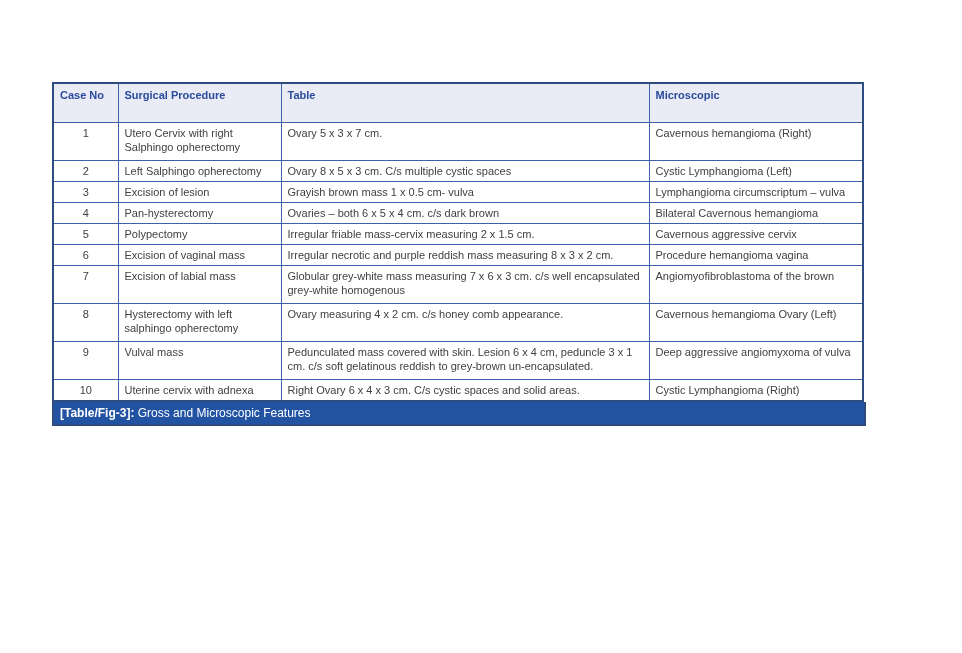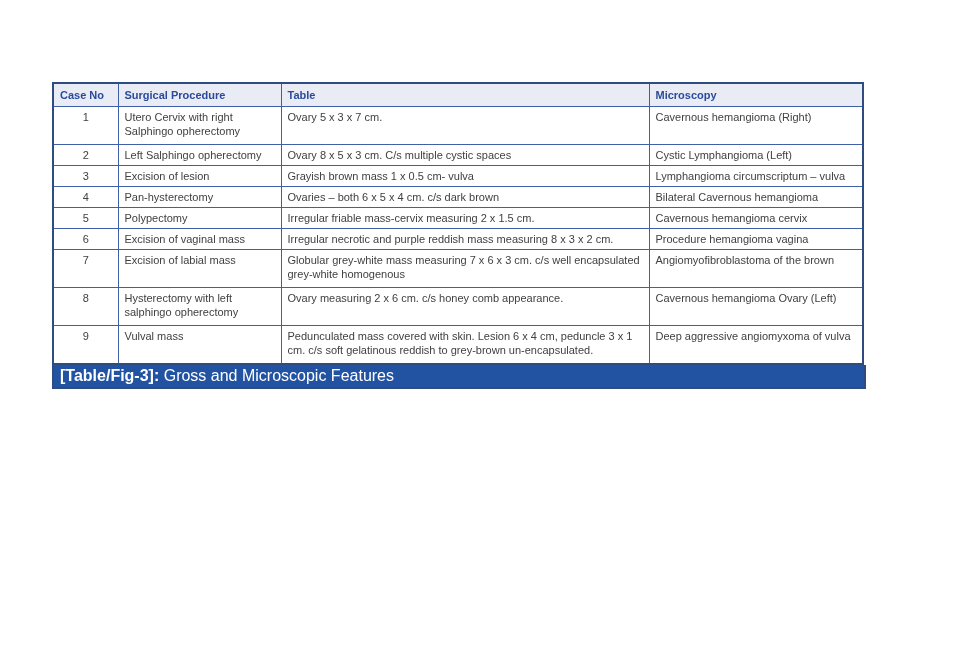--- a/index.html
+++ b/index.html
@@ -38,39 +38,39 @@
     padding: 3px 6px 3px 6px;
     vertical-align: top;
     overflow: hidden;
   }
   table.data-table th {
     background: #e9ebf5;
     color: #2a4b9c;
     font-weight: bold;
     text-align: left;
     padding-top: 4px;
-    padding-bottom: 4px;
+    padding-bottom: 20px;
   }
   table.data-table td {
     background: #ffffff;
     color: #414042;
   }
   col.c-case   { width: 65px; }
   col.c-proc   { width: 163px; }
   col.c-gross  { width: 368px; }
   col.c-micro  { width: 214px; }
   td.case-cell, th.case-head {
     text-align: center;
   }
   th.case-head { text-align: left; padding-left: 8px; }
   tr.tall td { height: 31px; }
   .caption-bar {
     background: #2253a3;
     color: #ffffff;
-    font-size: 16px;
+    font-size: 12px;
     line-height: 14px;
     padding: 4px 6px;
     width: 798px;
     border-left: 2px solid #2f4c80;
     border-right: 2px solid #2f4c80;
     border-bottom: 2px solid #2f4c80;
   }
   .caption-bar b { font-weight: bold; }
 </style>
 </head>
@@ -84,21 +84,21 @@
         <col class="c-case">
         <col class="c-proc">
         <col class="c-gross">
         <col class="c-micro">
       </colgroup>
       <thead>
         <tr>
           <th class="case-head">Case No</th>
           <th>Surgical Procedure</th>
           <th>Table</th>
-          <th>Microscopy</th>
+          <th>Microscopic</th>
         </tr>
       </thead>
       <tbody id="table-body">
   <tr class="tall">
     <td class="case-cell">1</td>
     <td>Utero Cervix with right Salphingo opherectomy</td>
     <td>Ovary 5 x 3 x 7 cm.</td>
     <td>Cavernous hemangioma (Right)</td>
   </tr>
 
@@ -120,51 +120,57 @@
     <td class="case-cell">4</td>
     <td>Pan-hysterectomy</td>
     <td>Ovaries – both 6 x 5 x 4 cm. c/s dark brown</td>
     <td>Bilateral Cavernous hemangioma</td>
   </tr>
 
   <tr>
     <td class="case-cell">5</td>
     <td>Polypectomy</td>
     <td>Irregular friable mass-cervix measuring 2 x 1.5 cm.</td>
-    <td>Cavernous hemangioma cervix</td>
+    <td>Cavernous aggressive cervix</td>
   </tr>
 
   <tr>
     <td class="case-cell">6</td>
     <td>Excision of vaginal mass</td>
     <td>Irregular necrotic and purple reddish mass measuring 8 x 3 x 2 cm.</td>
     <td>Procedure hemangioma vagina</td>
   </tr>
 
   <tr class="tall">
     <td class="case-cell">7</td>
     <td>Excision of labial mass</td>
     <td>Globular grey-white mass measuring 7 x 6 x 3 cm. c/s well encapsulated grey-white homogenous</td>
     <td>Angiomyofibroblastoma of the brown</td>
   </tr>
 
   <tr class="tall">
     <td class="case-cell">8</td>
     <td>Hysterectomy with left salphingo opherectomy</td>
-    <td>Ovary measuring 2 x 6 cm. c/s honey comb appearance.</td>
+    <td>Ovary measuring 4 x 2 cm. c/s honey comb appearance.</td>
     <td>Cavernous hemangioma Ovary (Left)</td>
   </tr>
 
   <tr class="tall">
     <td class="case-cell">9</td>
     <td>Vulval mass</td>
     <td>Pedunculated mass covered with skin. Lesion 6 x 4 cm, peduncle 3 x 1 cm. c/s soft gelatinous reddish to grey-brown un-encapsulated.</td>
     <td>Deep aggressive angiomyxoma of vulva</td>
   </tr>
 
+  <tr>
+    <td class="case-cell">10</td>
+    <td>Uterine cervix with adnexa</td>
+    <td>Right Ovary 6 x 4 x 3 cm. C/s cystic spaces and solid areas.</td>
+    <td>Cystic Lymphangioma (Right)</td>
+  </tr>
 
 </tbody>
     </table>
 
     <div class="caption-bar">
       <b>[Table/Fig-3]:</b><span> Gross and Microscopic Features</span>
     </div>
 
   </div>
 </div>

